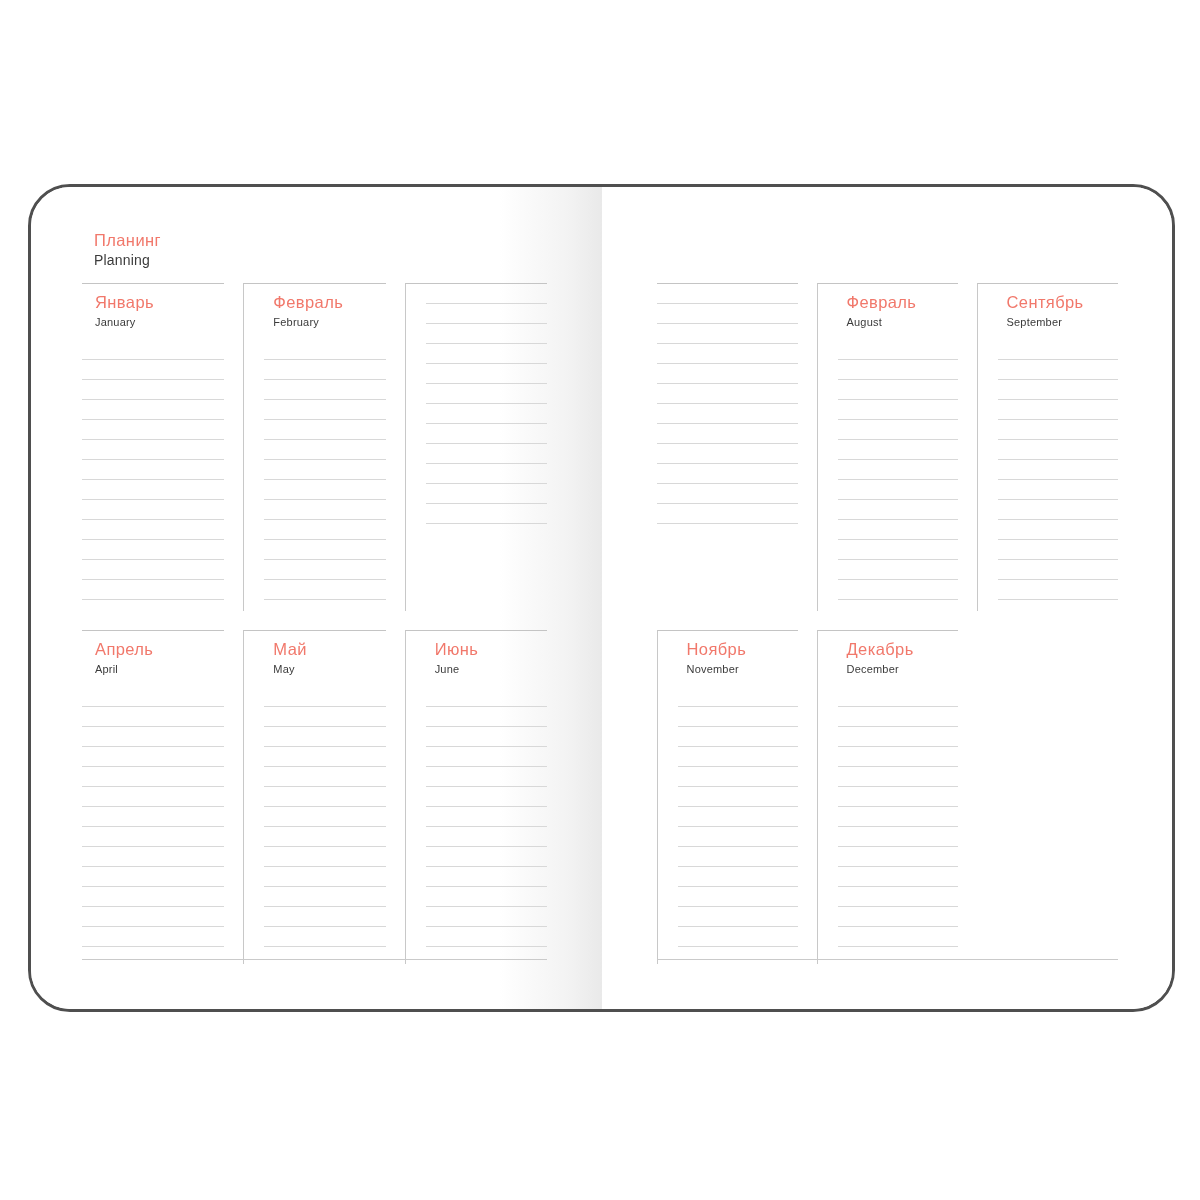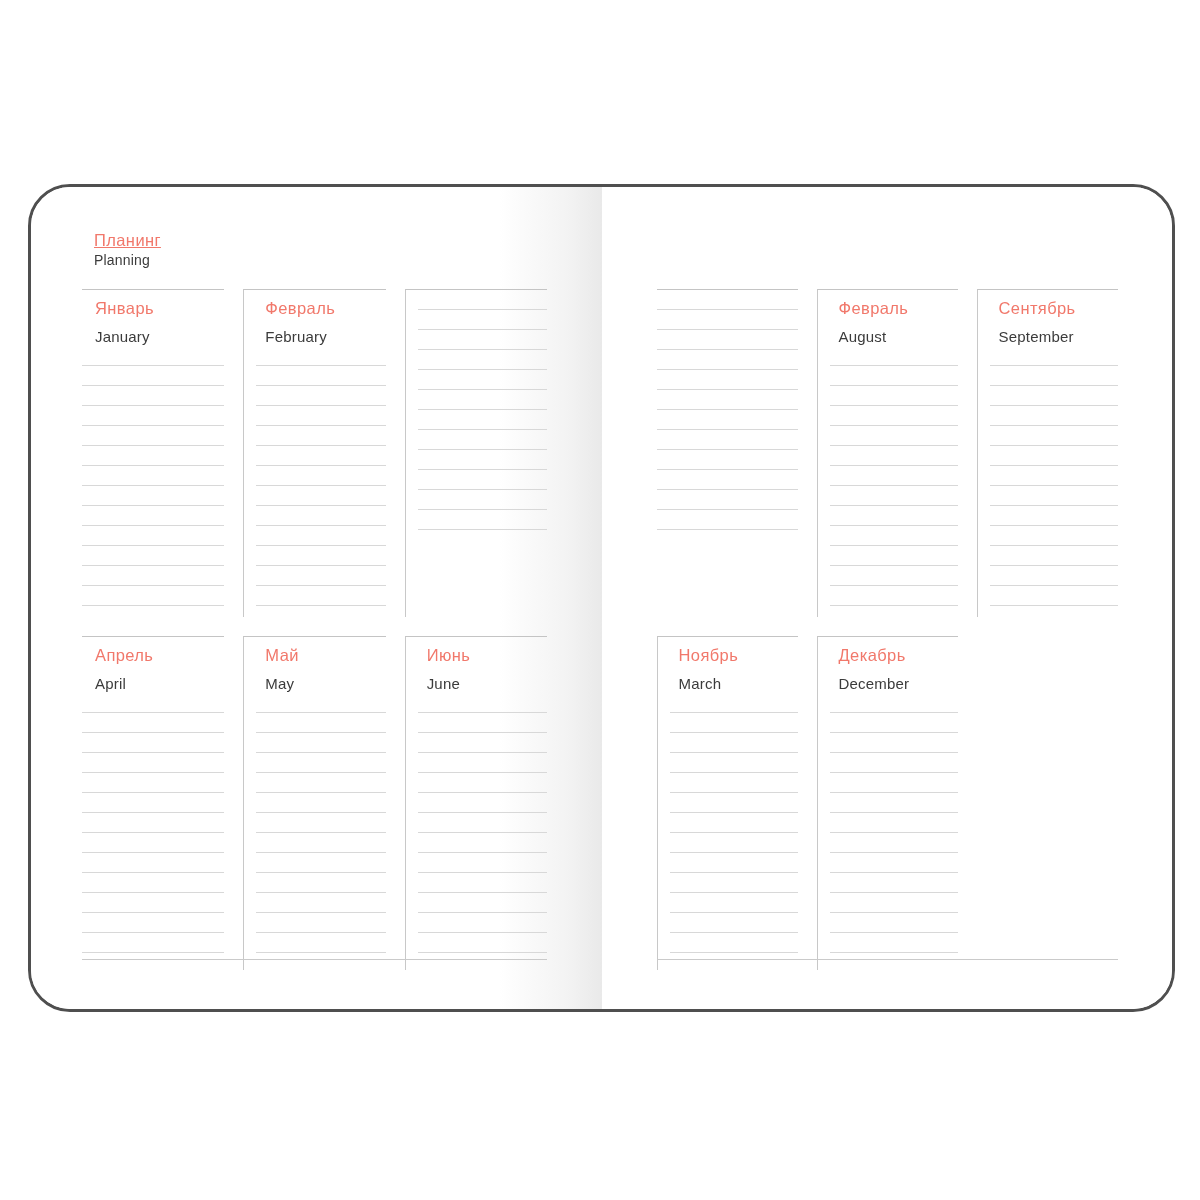--- a/index.html
+++ b/index.html
@@ -16,43 +16,43 @@
     background:linear-gradient(to right, #ffffff 0%, #ffffff 82%, #f3f3f3 94%, #e9e9e9 100%);
   }
   .page-right { background:#ffffff; }
 
   .content { position:absolute; top:0; height:100%; }
   .content-left  { left:51px;  width:465px; }
   .content-right { left:55px;  width:461px; }
 
   .page-title { position:absolute; top:44px; left:12px; }
   .page-title .ru {
-    color:var(--accent); font-size:16.5px; font-weight:500; letter-spacing:.4px; line-height:1.2;text-decoration:underline;
+    color:var(--accent); font-size:16.5px; font-weight:500; letter-spacing:.4px; line-height:1.2;
   }
   .page-title .en {
     color:var(--textdark); font-size:14px; font-weight:400; letter-spacing:.2px; margin-top:1px;
   }
 
   .months-grid {
-    position:absolute; top:102px; left:0; width:100%;
+    position:absolute; top:96px; left:0; width:100%;
     display:grid; grid-template-columns:repeat(3, 1fr);
     column-gap:6px; row-gap:10px;gap:19px;
   }
   .month-cell { border-top:1px solid var(--topline); }
   .month-cell.r1 { height:328px; }
   .month-cell.r2 { height:334px; }
-  .month-cell.sep { border-left:1px solid var(--vline); padding-left:12px; }
+  .month-cell.sep { border-left:1px solid var(--vline); padding-left:20px; }
 
   .month-header { height:76px; border-bottom:1px solid var(--rule); padding:9px 0 0 13px; }
   .month-cell.sep .month-header { padding-left:9px; }
   .month-header .ru {
     color:var(--accent); font-size:16.5px; font-weight:500; letter-spacing:.4px; line-height:1.2;
   }
   .month-header .en {
-    color:var(--textdark); font-size:15px; font-weight:400; letter-spacing:.2px; margin-top:9px;
+    color:var(--textdark); font-size:11px; font-weight:400; letter-spacing:.2px; margin-top:3px;
   }
 
   .line { height:20px; border-bottom:1px solid var(--rule); }
 
   .bottom-rule {
     position:absolute; top:772px; left:0; width:100%; height:1px;
     background:var(--bottomline);
   }
 </style>
 </head>
@@ -258,21 +258,21 @@
               <div class="line"></div>
               <div class="line"></div>
               <div class="line"></div>
             </div>
         </div>
 
 
         <div class="month-cell r2 sep">
           <div class="month-header">
             <div class="ru">Ноябрь</div>
-            <div class="en">March</div>
+            <div class="en">November</div>
           </div>
           <div class="lines">
               <div class="line"></div>
               <div class="line"></div>
               <div class="line"></div>
               <div class="line"></div>
               <div class="line"></div>
               <div class="line"></div>
               <div class="line"></div>
               <div class="line"></div>

